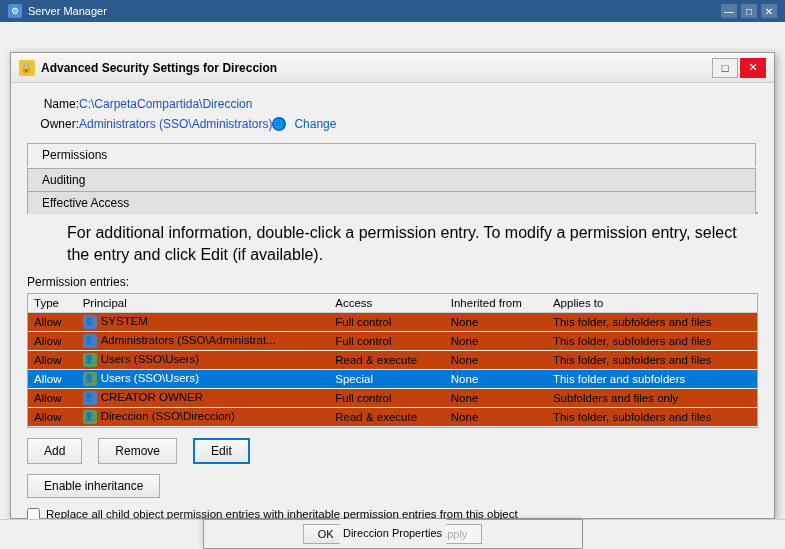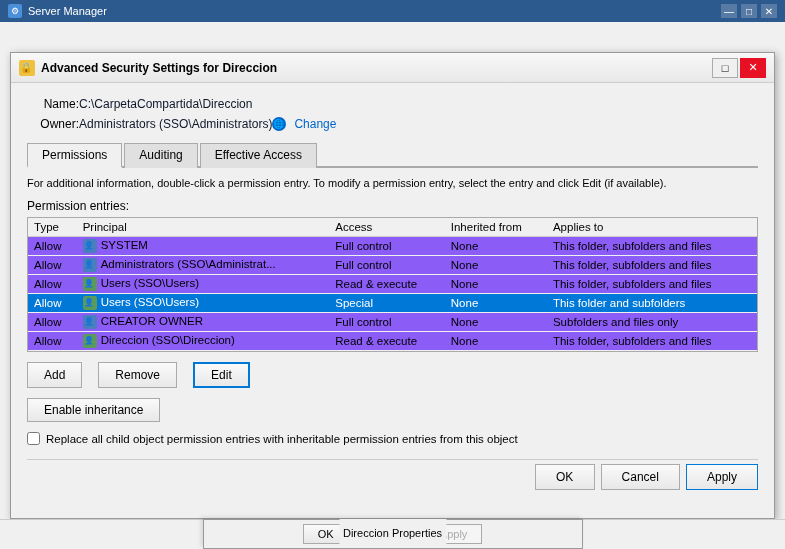--- a/index.html
+++ b/index.html
@@ -130,21 +130,21 @@
       margin-bottom: 6px;
     }
     .info-label {
       width: 52px;
       font-size: 12px;
       color: #000;
       text-align: right;
     }
     .info-value {
       font-size: 12px;
-      color: #0f172a;
+      color: #1d4ed8;
     }
     .change-link {
       color: #0066cc;
       margin-left: 6px;
       cursor: pointer;
       font-size: 12px;
       text-decoration: none;
     }
     .globe-icon {
       display: inline-block;
@@ -159,56 +159,58 @@
       text-align: center;
       line-height: 14px;
     }
 
     
     .tabs {
       display: flex;
       border-bottom: 2px solid #aaa;
       margin-top: 10px;
       margin-bottom: 8px;
+      flex-direction: column;
     }
     .tab {
       padding: 4px 14px;
       border: 1px solid #aaa;
       border-bottom: none;
       background: #e0e0e0;
       cursor: pointer;
       font-size: 12px;
       margin-right: 2px;
       position: relative;
       bottom: -2px;
     }
     .tab.active {
       background: #f0f0f0;
       border-bottom: 2px solid #f0f0f0;
       font-weight: normal;
       z-index: 1;
     }
 
     .info-text {
-      font-size: 11px;
+      font-size: 16px;
       color: #000;
       margin-bottom: 8px;
       line-height: 1.4;
+      margin-left: 40px;
     }
 
     .section-label {
       font-size: 12px;
       color: #000;
       margin-bottom: 4px;
     }
 
     
     .perm-table-wrapper {
       border: 1px solid #aaa;
-      background: #8b5cf6;
+      background: #c2410c;
       margin-bottom: 10px;
     }
     .perm-table {
       width: 100%;
       border-collapse: collapse;
       font-size: 11.5px;
     }
     .perm-table th {
       background: #f0f0f0;
       border-bottom: 1px solid #ccc;

